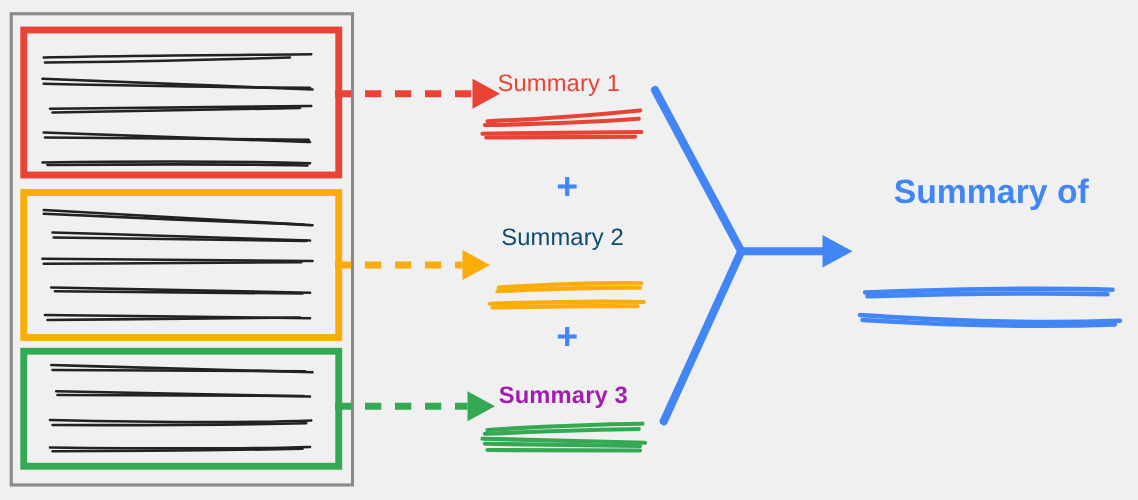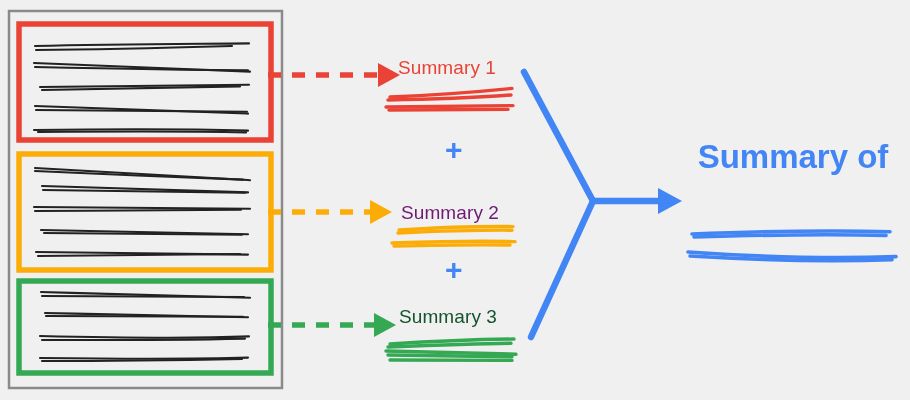--- a/index.html
+++ b/index.html
@@ -33,21 +33,21 @@
     position: absolute;
     white-space: nowrap;
     font-family: "Liberation Sans", sans-serif;
   }
   .summary-label {
     font-size: 19px;
     font-weight: 400;
     letter-spacing: 0.1px;
   }
   .final-label {
-    font-size: 33px;
+    font-size: 27px;
     font-weight: 700;
     text-align: center;
     line-height: 1.22;
     width: 230px;
   }
   .plus-sign {
     font-size: 30px;
     font-weight: 700;
     line-height: 1;
   }
@@ -148,23 +148,23 @@
     <g stroke="#4285f4" fill="none" stroke-width="3.6" stroke-linecap="round">
       <path d="M692 234 C 760 231.4, 830 230.0, 890 231.8"></path>
       <path d="M694 237 C 760 235.0, 828 234.0, 886 235.4"></path>
       <path d="M688 252 C 760 257.0, 832 259.0, 896 256.6"></path>
       <path d="M690 256 C 760 260.2, 830 261.8, 892 259.6"></path>
     </g>
   </svg>
 
   <div class="lbl summary-label" style="left:398px; top:57px; color:#ea4335;">Summary 1</div>
 
-  <div class="lbl summary-label" style="left:401px; top:202px; color:#701a75;">Summary 2</div>
+  <div class="lbl summary-label" style="left:401px; top:180px; color:#0c4a6e;">Summary 2</div>
 
-  <div class="lbl summary-label" style="left:399px; top:306px; color:#14532d;">Summary 3</div>
+  <div class="lbl summary-label" style="left:399px; top:306px; color:#a21caf;font-weight:bold;">Summary 3</div>
 
   <div class="lbl plus-sign" style="left:445px; top:135px; color:#4285f4;">+</div>
 
   <div class="lbl plus-sign" style="left:445px; top:255px; color:#4285f4;">+</div>
 
   <div class="final-label" style="position:absolute; left:678px; top:137px; color:#4285f4;">
     <div>Summary of</div>
   </div>
 
 </div>

